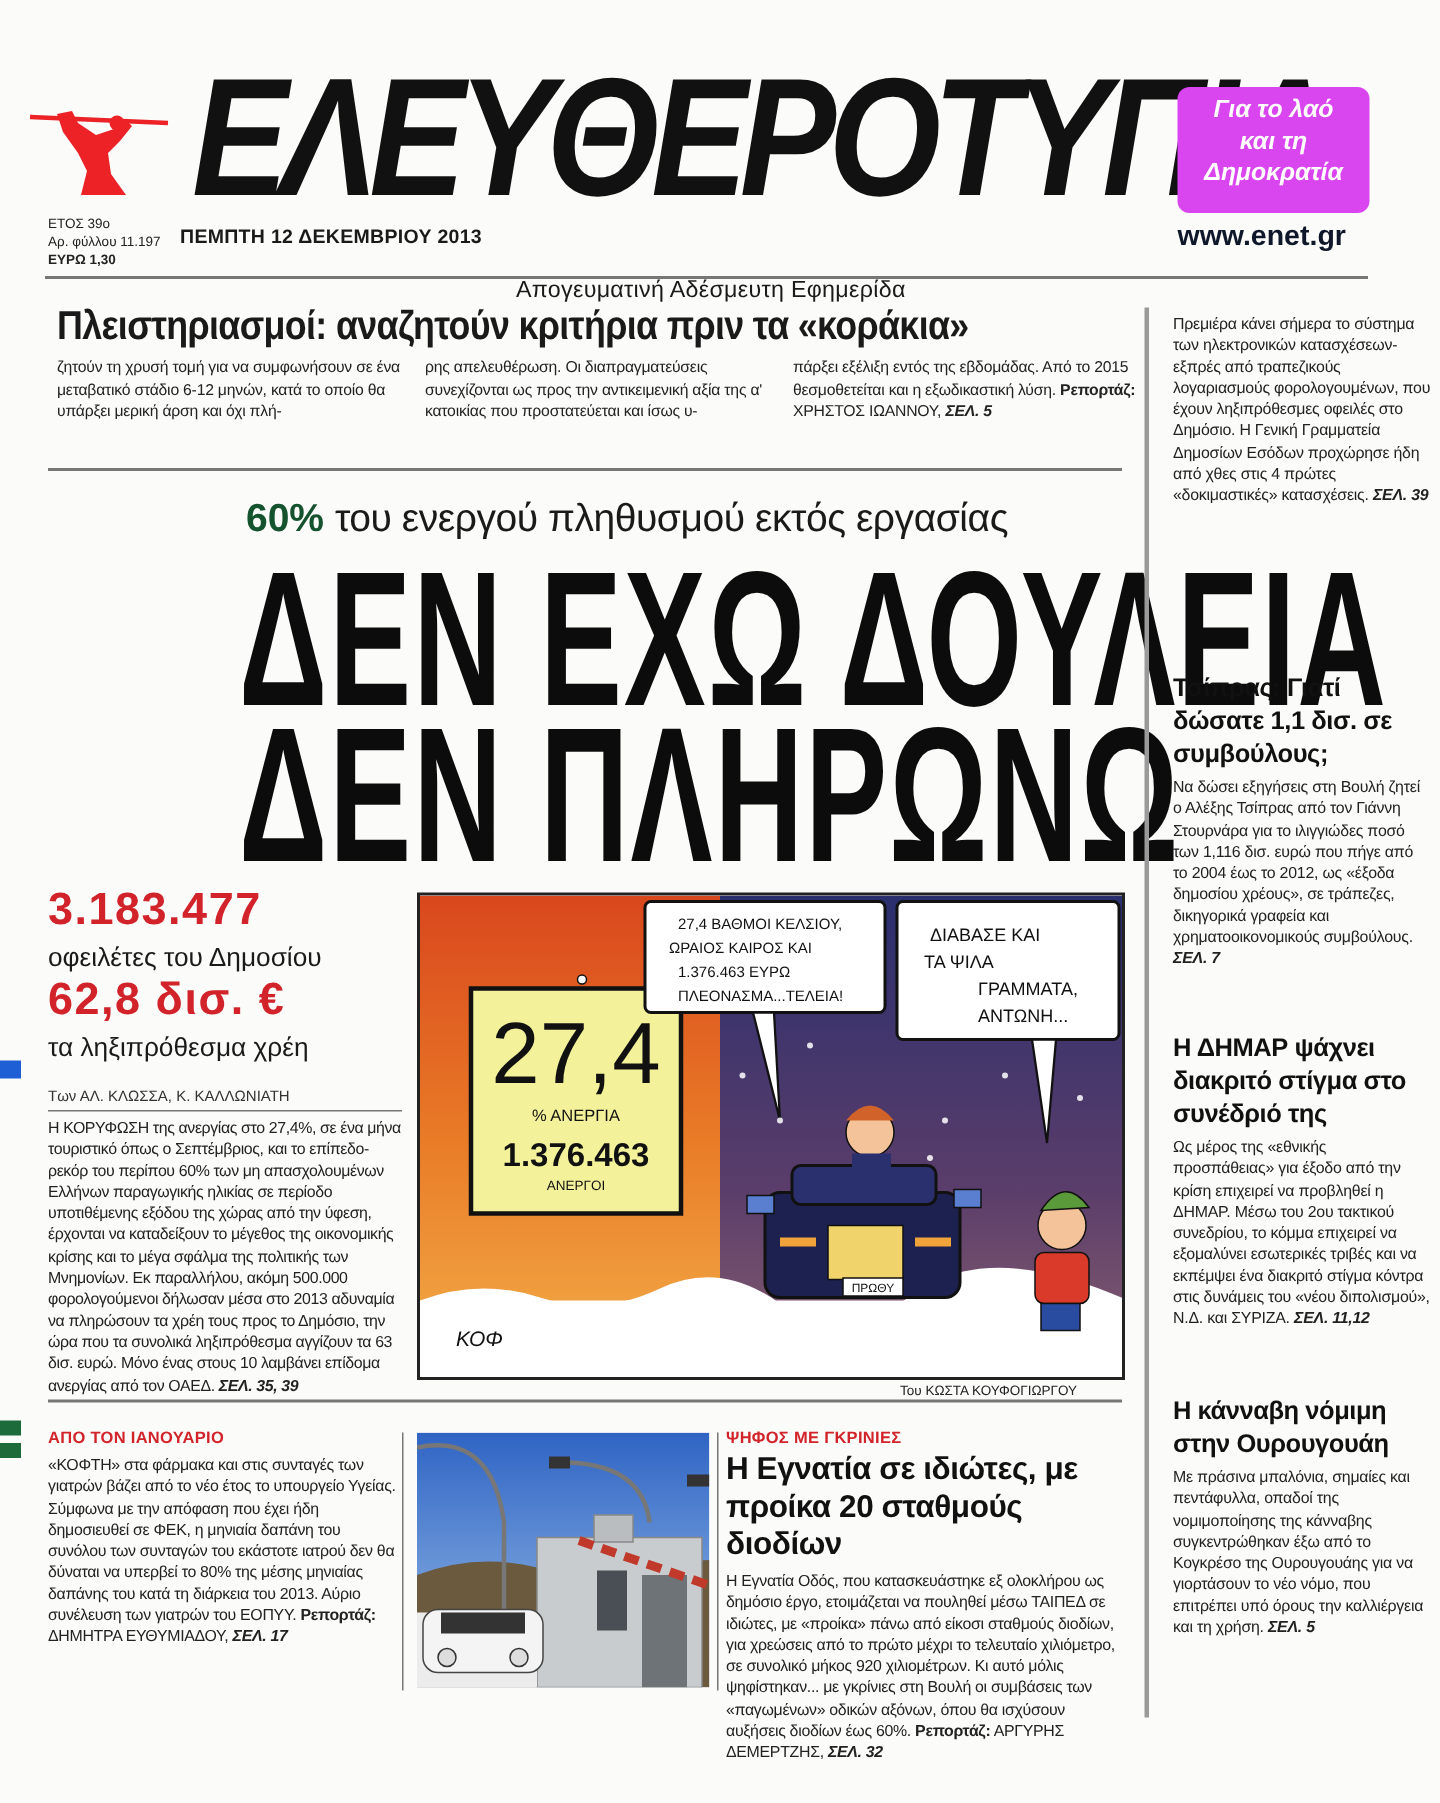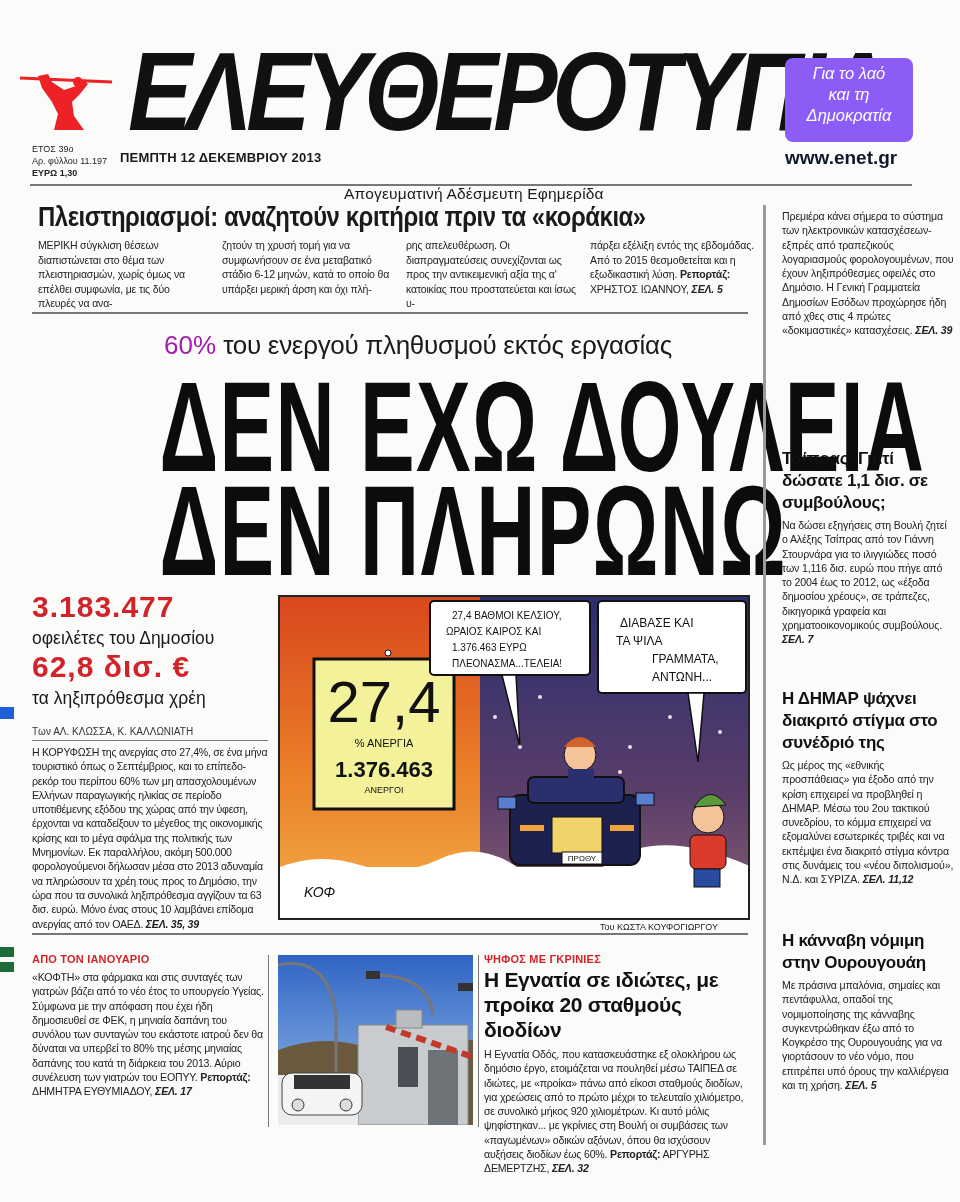--- a/index.html
+++ b/index.html
@@ -3,35 +3,35 @@
 <meta charset="utf-8">
 <style>
   * { box-sizing: border-box; margin: 0; padding: 0; }
   html, body { width: 960px; height: 1202px; background: #fbfbf9; overflow: hidden; }
   body { position: relative; font-family: "Liberation Sans", sans-serif; color: #1a1a1a; }
   .abs { position: absolute; }
 
   
   .logo-figure { left: 18px; top: 68px; width: 96px; height: 64px; }
   .logo-title { left: 128px; top: 38px; width: 640px; height: 108px; font-family: "Liberation Sans", sans-serif; font-weight: 900; font-style: italic; font-size: 112px; line-height: 108px; letter-spacing: -6px; color: #111; transform: scaleX(0.86); transform-origin: left center; white-space: nowrap; }
-  .slogan { left: 785px; top: 58px; width: 128px; height: 84px; background: #8b5cf6; border-radius: 8px; color: #fff; font-weight: normal; font-style: italic; font-size: 16.5px; line-height: 21px; text-align: center; padding-top: 5px; }
+  .slogan { left: 785px; top: 58px; width: 128px; height: 84px; background: #d946ef; border-radius: 8px; color: #fff; font-weight: bold; font-style: italic; font-size: 16.5px; line-height: 21px; text-align: center; padding-top: 5px; }
   .meta { left: 32px; top: 143px; font-size: 9px; line-height: 12px; color: #222; }
   .date { left: 120px; top: 150px; font-size: 13px; font-weight: bold; letter-spacing: 0.2px; }
   .tagline { left: 344px; top: 148px; font-size: 15.5px; letter-spacing: 0.2px; margin-top: 37px; }
   .website { left: 785px; top: 147px; font-size: 19px; font-weight: bold; color: #0f172a; }
   .rule { height: 2px; background: #777; }
 
   
   .top-headline { left: 38px; top: 200px; width: 720px; font-family: "Liberation Sans", sans-serif; font-weight: bold; font-size: 27px; line-height: 34px; white-space: nowrap; transform: scaleX(0.885); transform-origin: left top; letter-spacing: -0.5px; }
   .top-cols { left: 38px; top: 238px; width: 722px; display: flex; gap: 14px; }
   .top-cols .col { flex: 1; font-size: 10.5px; line-height: 14.5px; color: #222; letter-spacing: -0.15px; }
 
   
   .kicker { left: 60px; top: 330px; width: 700px; text-align: center; font-size: 26px; white-space: nowrap; }
-  .kicker .pct { color: #a21caf; font-weight: 400; margin-left: 16px; }
+  .kicker .pct { color: #14532d; font-weight: 700; margin-left: 16px; }
   .kicker .rest { font-weight: normal; letter-spacing: -0.3px; }
   .headline-line { left: 28px; width: 730px; text-align: center; font-weight: 900; font-size: 128px; line-height: 118px; white-space: nowrap; letter-spacing: 2px; transform: scaleX(0.64); transform-origin: center top; color: #0c0c0c; }
   .stat-big { left: 32px; font-size: 30px; font-weight: 700; color: #d2232a; letter-spacing: 1px; }
   .stat-sub { left: 32px; font-size: 17.5px; color: #1a1a1a; }
   .byline { left: 32px; top: 726px; font-size: 10px; color: #333; }
   .main-body { left: 32px; top: 745px; width: 236px; font-size: 10.6px; line-height: 14.3px; color: #222; letter-spacing: -0.25px; }
   .sel { font-weight: bold; font-style: italic; }
   .rep { font-weight: bold; }
 
   
@@ -75,21 +75,20 @@
   <div>Αρ. φύλλου 11.197</div>
   <div style="font-weight:bold">ΕΥΡΩ 1,30</div>
 </div>
 <div class="abs date">ΠΕΜΠΤΗ 12 ΔΕΚΕΜΒΡΙΟΥ 2013</div>
 <div class="abs tagline">Απογευματινή Αδέσμευτη Εφημερίδα</div>
 <div class="abs website">www.enet.gr</div>
 <div class="abs rule" style="left:30px;top:184px;width:882px;"></div>
 
 <div class="abs top-headline">Πλειστηριασμοί: αναζητούν κριτήρια πριν τα «κοράκια»</div>
 <div class="abs top-cols">
-  <div class="col">ΜΕΡΙΚΗ σύγκλιση θέσεων διαπιστώνεται στο θέμα των πλειστηριασμών, χωρίς όμως να επέλθει συμφωνία, με τις δύο πλευρές να ανα-</div>
   <div class="col">ζητούν τη χρυσή τομή για να συμφωνήσουν σε ένα μεταβατικό στάδιο 6-12 μηνών, κατά το οποίο θα υπάρξει μερική άρση και όχι πλή-</div>
   <div class="col">ρης απελευθέρωση. Οι διαπραγματεύσεις συνεχίζονται ως προς την αντικειμενική αξία της α' κατοικίας που προστατεύεται και ίσως υ-</div>
   <div class="col">
     <span>πάρξει εξέλιξη εντός της εβδομάδας. Από το 2015 θεσμοθετείται και η εξωδικαστική λύση.</span>
     <span class="rep">Ρεπορτάζ:</span>
     <span>ΧΡΗΣΤΟΣ ΙΩΑΝΝΟΥ,</span>
     <span class="sel">ΣΕΛ. 5</span>
   </div>
 </div>
 <div class="abs rule" style="left:32px;top:312px;width:716px;"></div>

